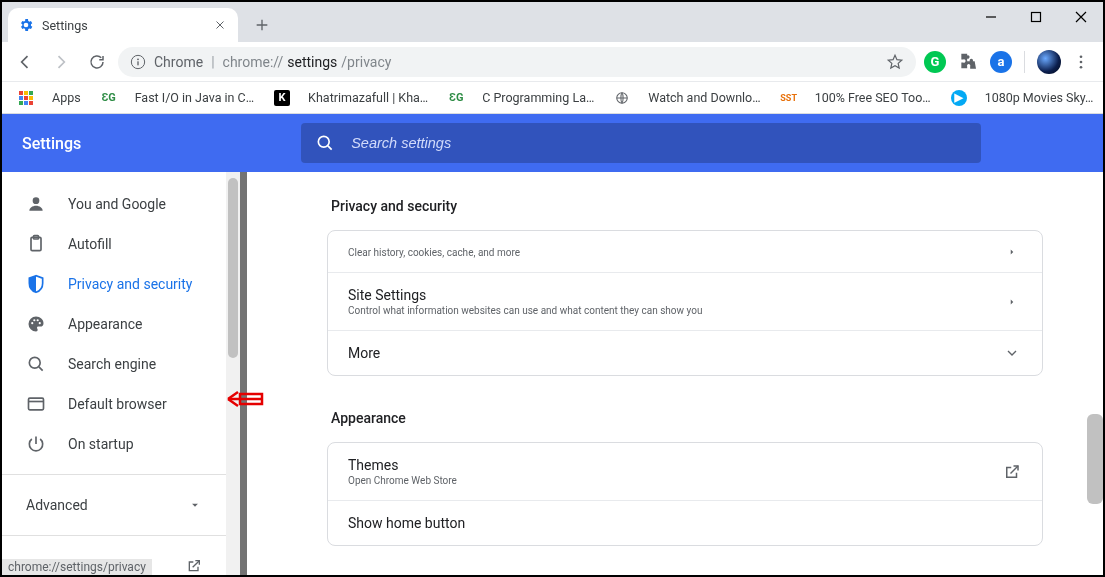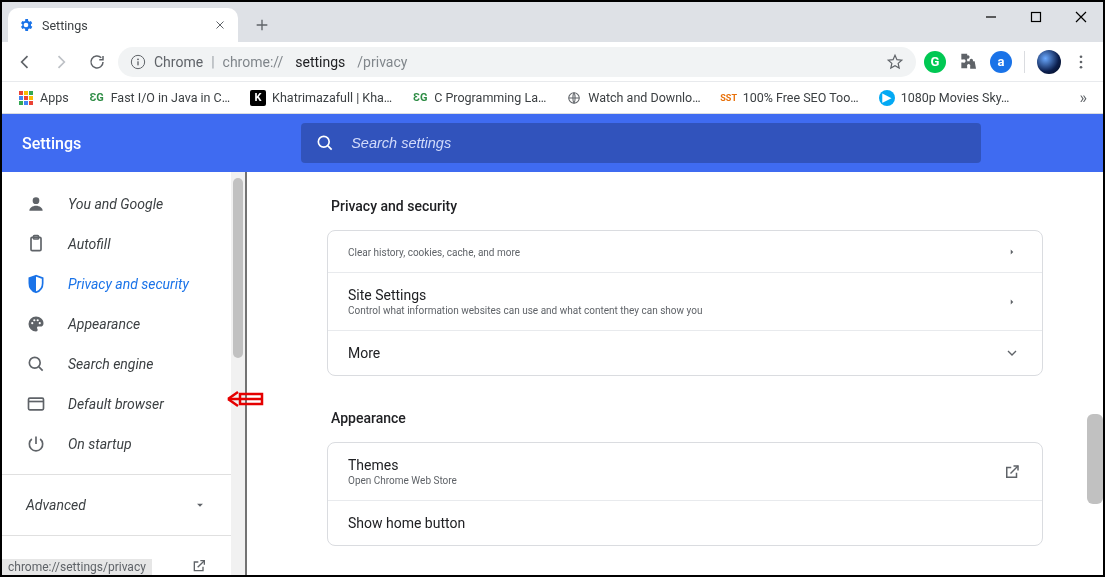--- a/index.html
+++ b/index.html
@@ -29,40 +29,40 @@
   .exticon { width:28px; height:28px; border-radius:50%; display:flex; align-items:center; justify-content:center; font-size:13px; font-weight:bold; cursor:pointer; margin-left:2px; }
   .exticon.green { background:#00c853; color:#fff; width:22px; height:22px; }
   .exticon.puzzle { color:#5f6368; }
   .exticon.blue  { background:#1a73e8; color:#fff; width:22px; height:22px; }
   .extsep { width:1px; height:22px; background:#dadce0; margin:0 6px; }
   .avatar { width:24px; height:24px; border-radius:50%; background: radial-gradient(circle at 35% 35%, #6aa9ff 0%, #0b1e4d 60%, #010713 100%); cursor:pointer; }
   .kebab { width:28px; height:28px; display:flex; align-items:center; justify-content:center; color:#5f6368; cursor:pointer; }
 
   
   .bmbar { height:32px; background:#fff; display:flex; align-items:center; padding:0 8px; gap:4px; border-bottom:1px solid #dadce0; font-size:12.5px; color:#3c4043; }
-  .bm { display:flex; align-items:center; gap:6px; padding:0 8px; height:26px; border-radius:4px; cursor:pointer; white-space:nowrap; }
+  .bm { display:flex; align-items:center; gap:18px; padding:0 8px; height:26px; border-radius:4px; cursor:pointer; white-space:nowrap; }
   .bm .ico { width:16px; height:16px; display:flex; align-items:center; justify-content:center; font-size:11px; font-weight:bold; border-radius:2px; }
   .bmoverflow { margin-left:auto; color:#5f6368; padding:0 8px; cursor:pointer; font-size:16px; }
 
   
   .content { flex:1; display:flex; flex-direction:column; min-height:0; position:relative; }
 
   
   .settings-header { height:58px; background:#4169e1; background:#3f6bf1; display:flex; align-items:center; padding:0 20px; gap:20px; color:#fff; }
   .settings-title { font-size:16px; font-weight:500; flex-shrink:0; margin-right:200px; }
   .settings-search { flex:0 0 680px; height:40px; background:rgba(0,0,0,0.22); border-radius:4px; display:flex; align-items:center; padding:0 14px; gap:14px; }
   .settings-search svg { color:#fff; width:20px; height:20px; }
   .settings-search input { flex:1; background:transparent; border:none; outline:none; color:#fff; font-size:14.5px;font-style:italic; }
   .settings-search input::placeholder { color:#d2dbfb; }
 
   
   .settings-body { flex:1; display:flex; min-height:0; }
 
   
-  .sidebar-wrap { width:245px; display:flex; border-right:2px solid #737373; position:relative;font-style:italic; }
+  .sidebar-wrap { width:245px; display:flex; border-right:7px solid #737373; position:relative; }
   .sidebar { flex:1; overflow-y:auto; padding-top:12px; }
   .sidebar-scrollgutter { width:14px; background:#f1f1f1; position:relative; }
   .sidebar-thumb { position:absolute; left:2px; right:2px; top:6px; height:180px; background:#c1c1c1; border-radius:5px; }
   .navitem { display:flex; align-items:center; gap:22px; height:40px; padding-left:24px; font-size:14px; color:#3c4043; cursor:pointer; }
   .navitem .nicon { width:20px; height:20px; display:flex; align-items:center; justify-content:center; color:#5f6368; }
   .navitem.active { color:#1a73e8; }
   .navitem.active .nicon { color:#1a73e8; }
   .sidebar-divider { height:1px; background:#e0e0e0; margin:10px 0; }
   .sidebar-adv { display:flex; align-items:center; padding:0 24px; height:40px; font-size:14px; color:#3c4043; cursor:pointer; justify-content:space-between; }
   .sidebar-ext { display:flex; align-items:center; padding:0 24px; height:40px; font-size:14px; color:#3c4043; cursor:pointer; justify-content:space-between; }
@@ -153,21 +153,21 @@
     <div class="omnibox">
       <span class="secure">
         <svg viewBox="0 0 24 24" width="16" height="16" fill="#5f6368">
             <circle cx="12" cy="12" r="10" fill="none" stroke="#5f6368" stroke-width="1.5"></circle>
             <circle cx="12" cy="8" r="1.4"></circle>
             <rect x="11" y="11" width="2" height="6"></rect>
           </svg>
       </span>
       <span class="chrome-label">Chrome</span>
       <span class="sep">|</span>
-      <span style="display:flex;gap:12px;align-items:flex-end;">
+      <span style="display:flex;gap:4px;align-items:flex-end;">
         <span class="url-normal">chrome://</span>
         <span class="url-bold">settings</span>
         <span class="url-normal">/privacy</span>
       </span>
       <span class="star">
         <svg viewBox="0 0 24 24" width="18" height="18" fill="none" stroke="#5f6368" stroke-width="1.6">
             <path d="M12 3l2.6 5.9 6.4.6-4.8 4.3 1.4 6.2L12 17l-5.6 3 1.4-6.2L3 9.5l6.4-.6Z"></path>
           </svg>
       </span>
     </div>

